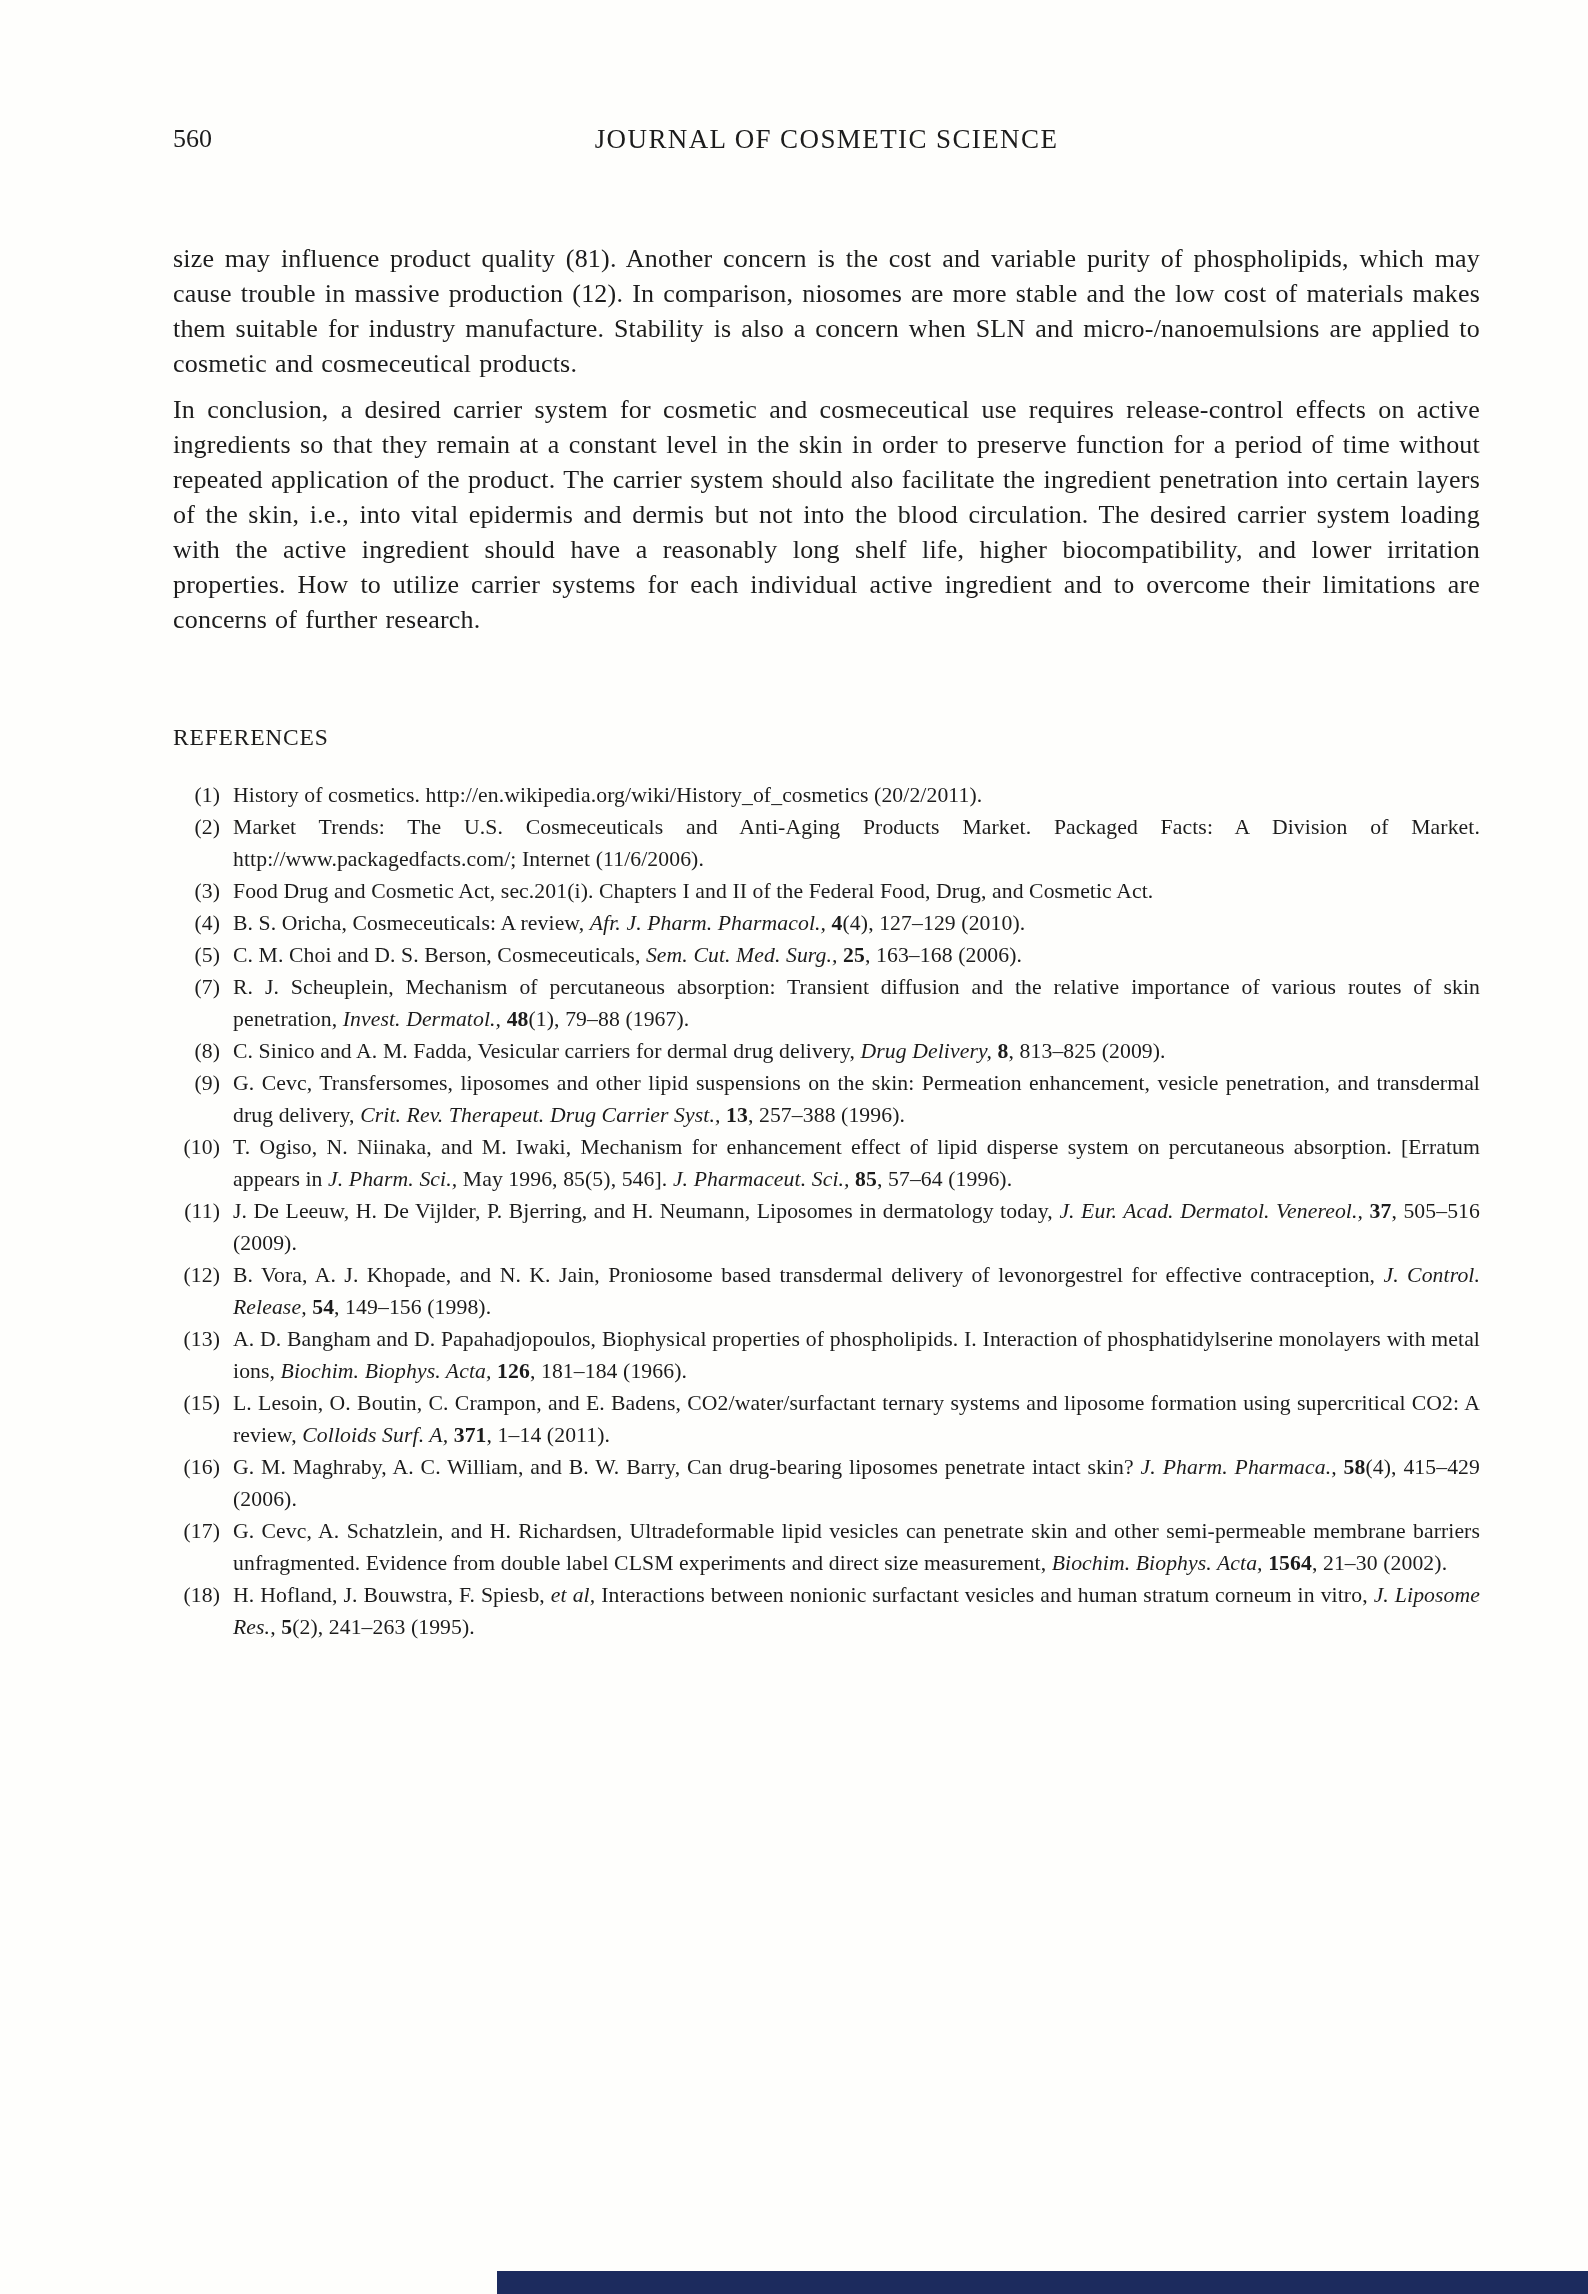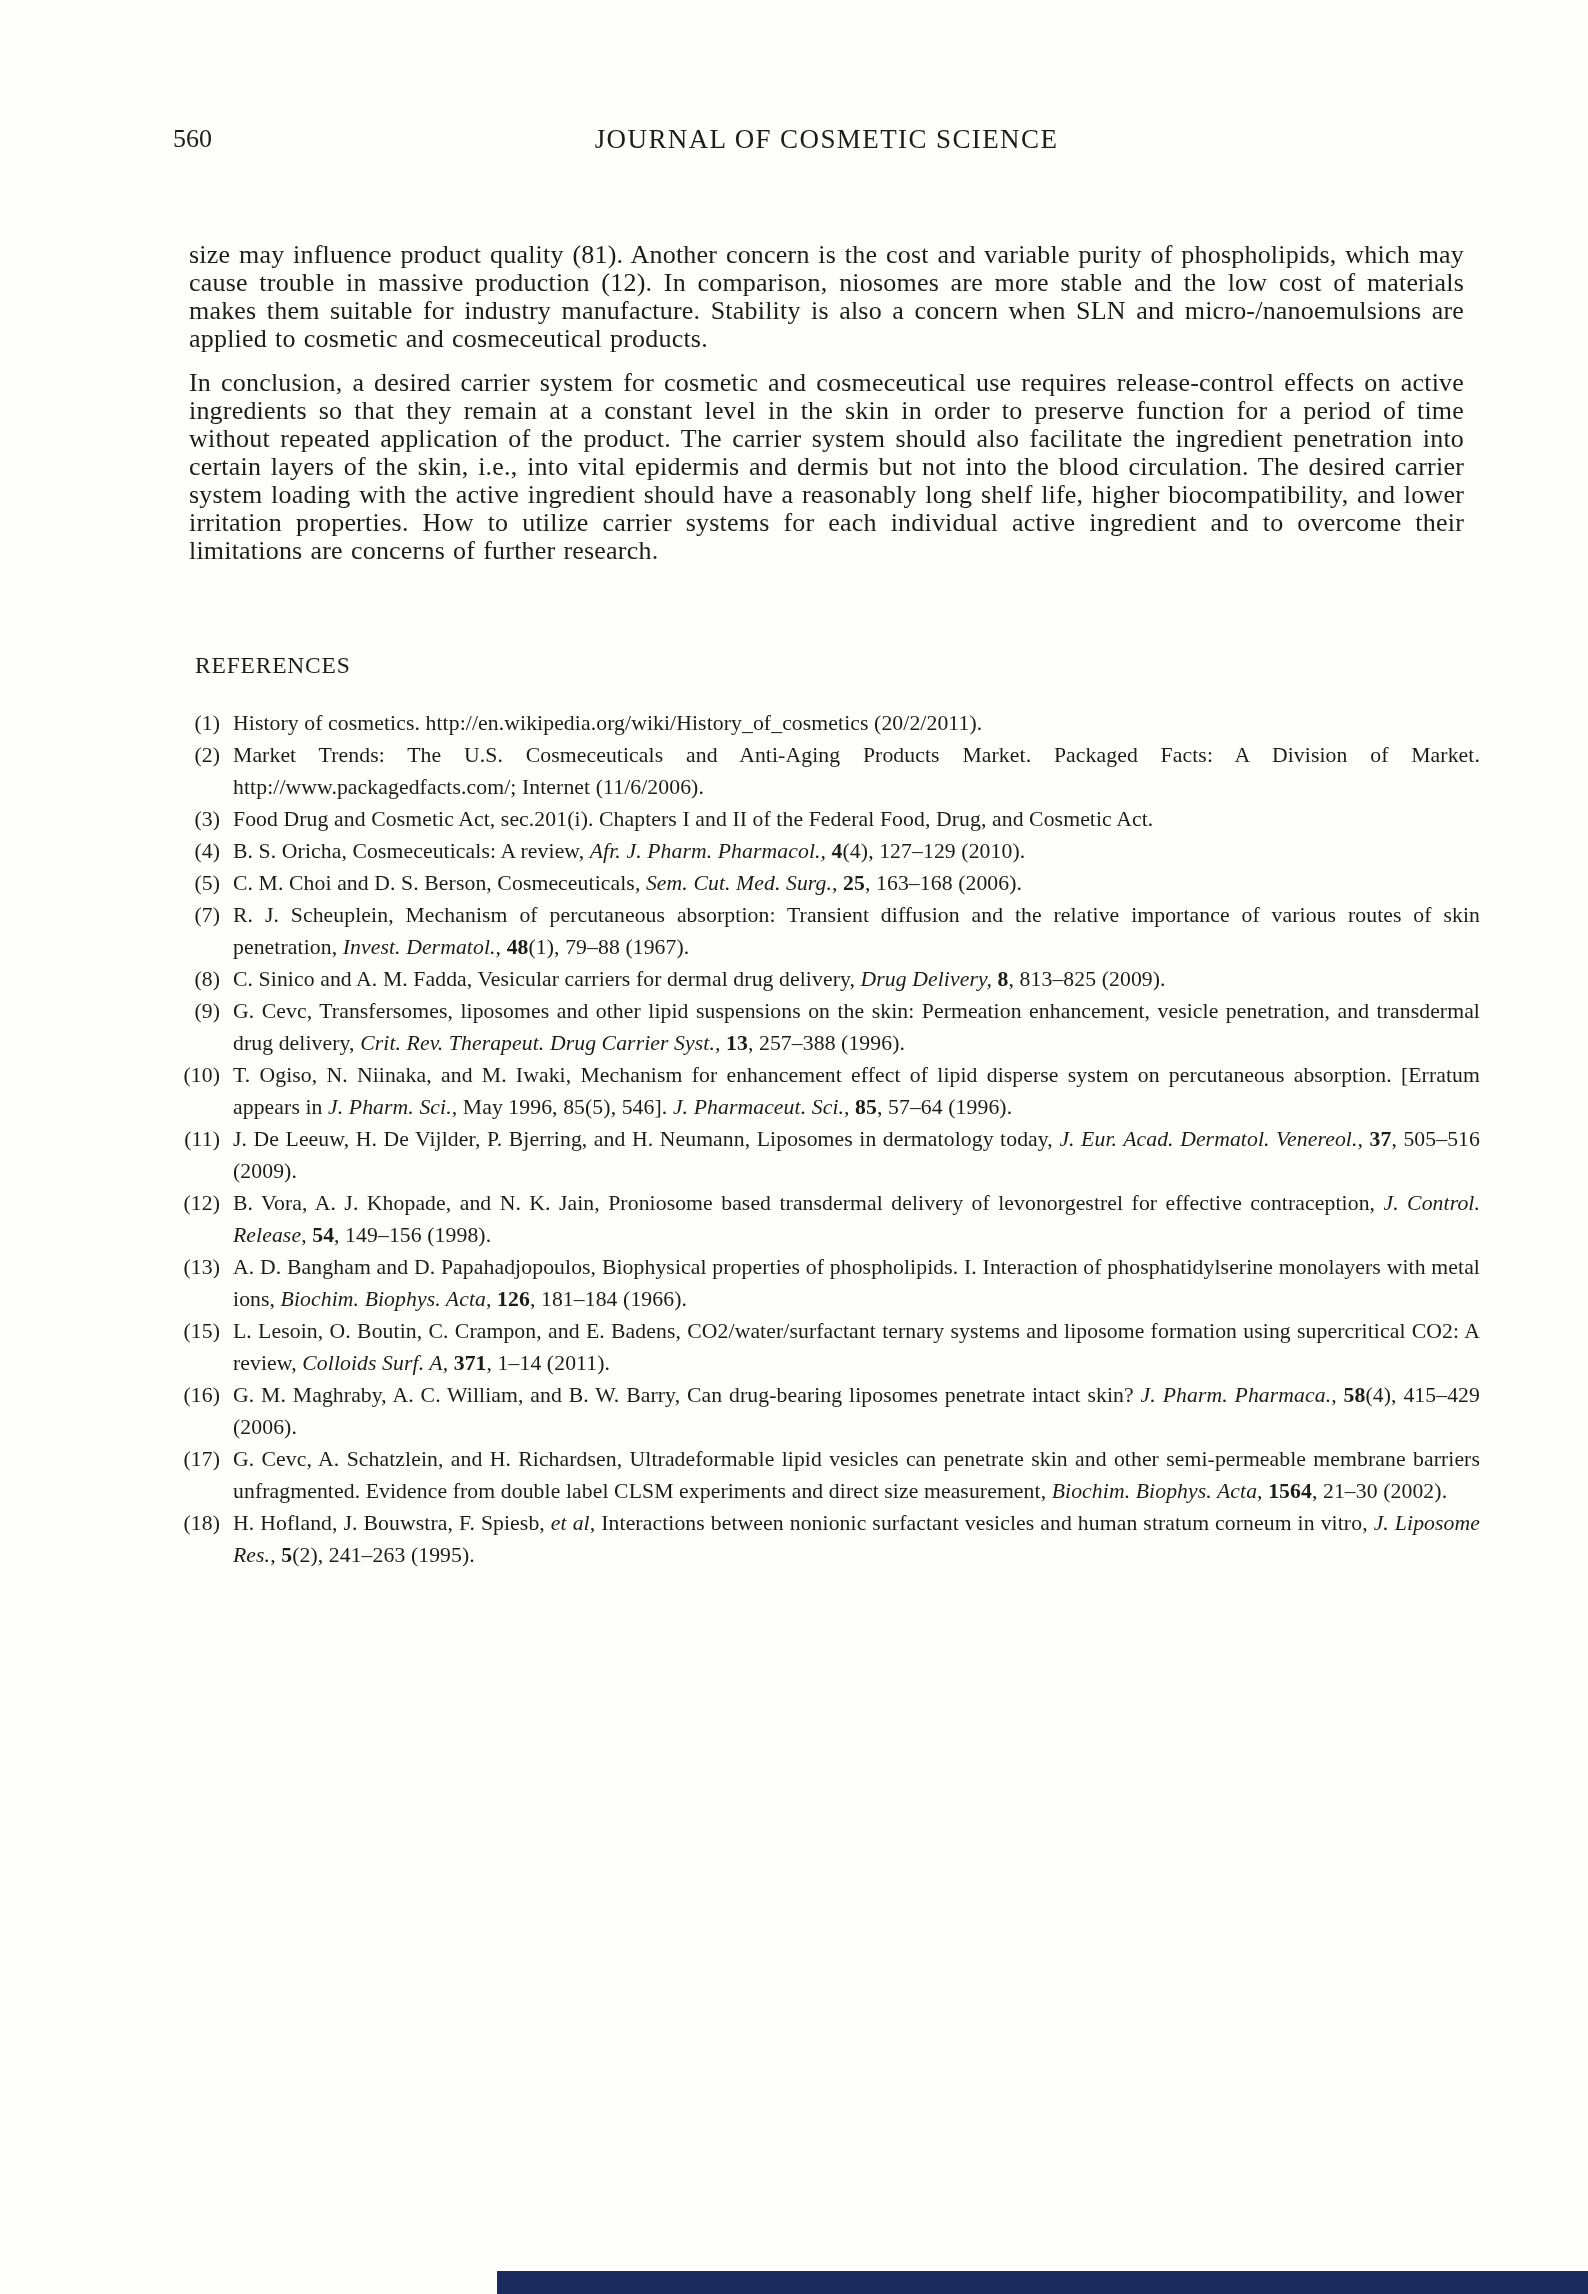--- a/index.html
+++ b/index.html
@@ -28,35 +28,34 @@
   .journal-title {
     display: block;
     text-align: center;
     font-size: 27px;
     letter-spacing: 1.4px;
   }
   .body-text {
     margin-top: 79px;
   }
   .body-text p {
-    margin: 16px;
+    margin: 0;
     font-size: 26px;
-    line-height: 28px;
+    line-height: 35px;
     text-align: justify;
     letter-spacing: 0.2px;
     word-spacing: 1.4px;
   }
   .body-text p + p {
     margin-top: 11.3px;
   }
   .references-heading {
     margin-top: 87px;
     font-size: 23.5px;
     letter-spacing: 0.8px;
-    margin-left: 22px;
   }
   .reference-list {
     margin-top: 28px;
   }
   .ref-item {
     font-size: 21.7px;
     line-height: 32px;
     text-align: justify;
     padding-left: 60px;
     letter-spacing: 0.1px;

